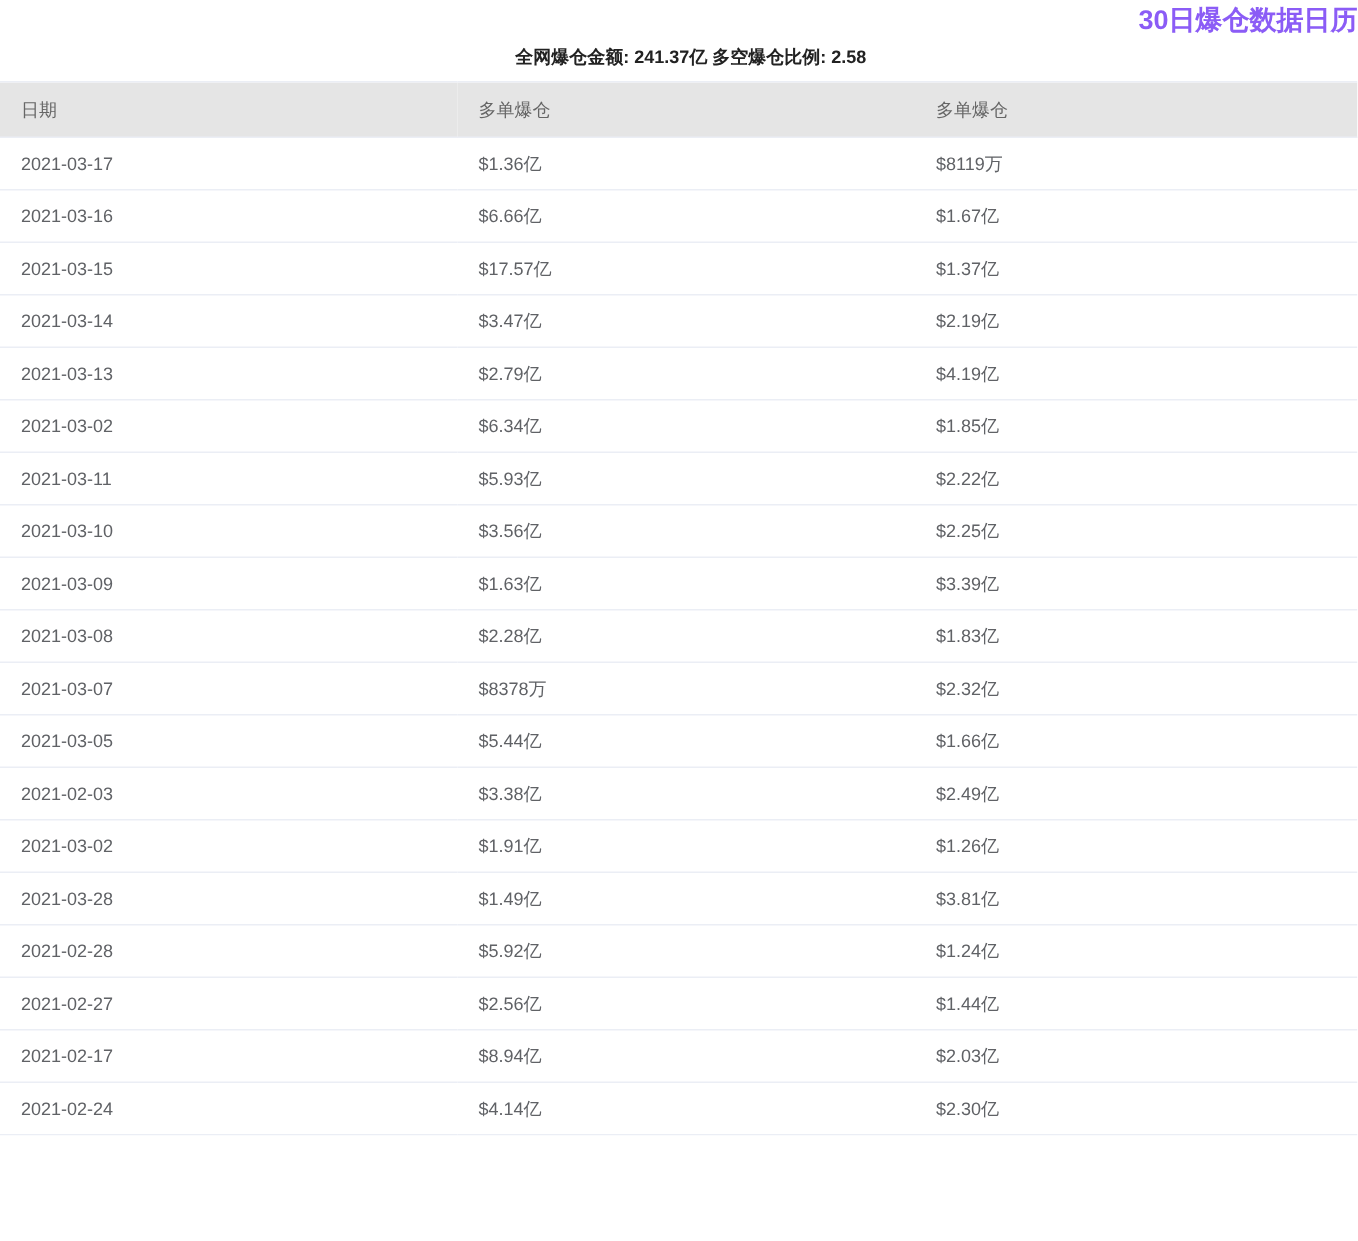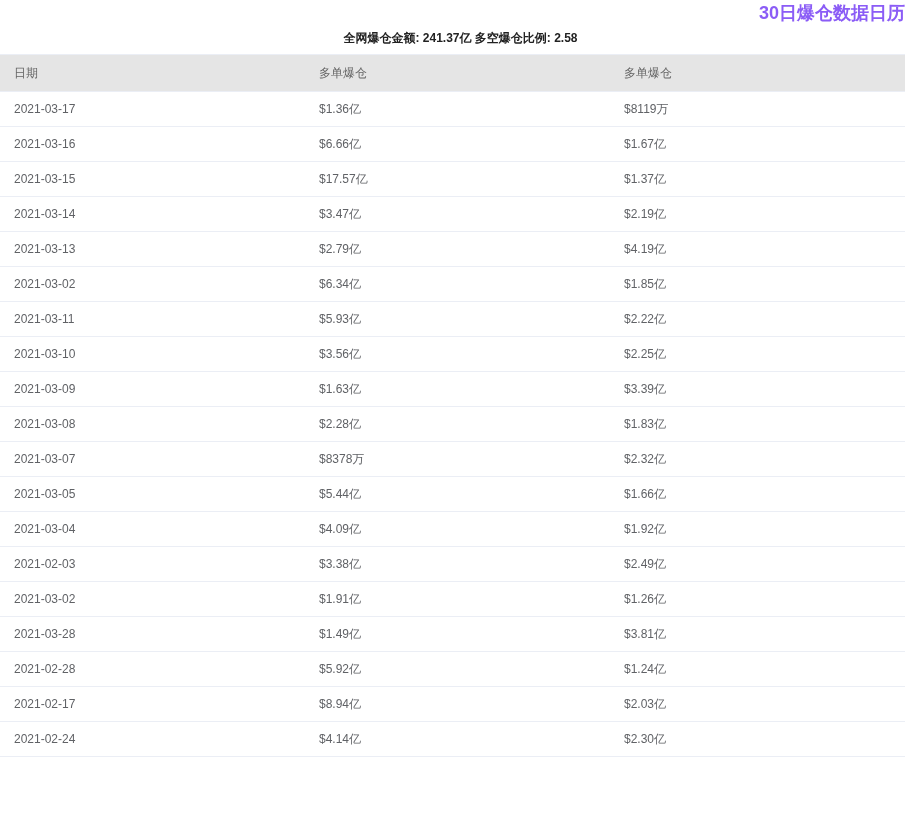--- a/index.html
+++ b/index.html
@@ -139,45 +139,45 @@
           <td>2021-03-07</td>
           <td>$8378万</td>
           <td>$2.32亿</td>
         </tr>
         <tr>
           <td>2021-03-05</td>
           <td>$5.44亿</td>
           <td>$1.66亿</td>
         </tr>
         <tr>
-          <td>2021-03-04</td>
-          <td>$4.09亿</td>
-          <td>$1.92亿</td>
-        </tr>
-        <tr>
           <td>2021-02-03</td>
           <td>$3.38亿</td>
           <td>$2.49亿</td>
         </tr>
         <tr>
           <td>2021-03-02</td>
           <td>$1.91亿</td>
           <td>$1.26亿</td>
         </tr>
         <tr>
           <td>2021-03-28</td>
           <td>$1.49亿</td>
           <td>$3.81亿</td>
         </tr>
         <tr>
           <td>2021-02-28</td>
           <td>$5.92亿</td>
           <td>$1.24亿</td>
         </tr>
         <tr>
+          <td>2021-02-27</td>
+          <td>$2.56亿</td>
+          <td>$1.44亿</td>
+        </tr>
+        <tr>
           <td>2021-02-17</td>
           <td>$8.94亿</td>
           <td>$2.03亿</td>
         </tr>
         <tr>
           <td>2021-02-24</td>
           <td>$4.14亿</td>
           <td>$2.30亿</td>
         </tr>
       </tbody>

